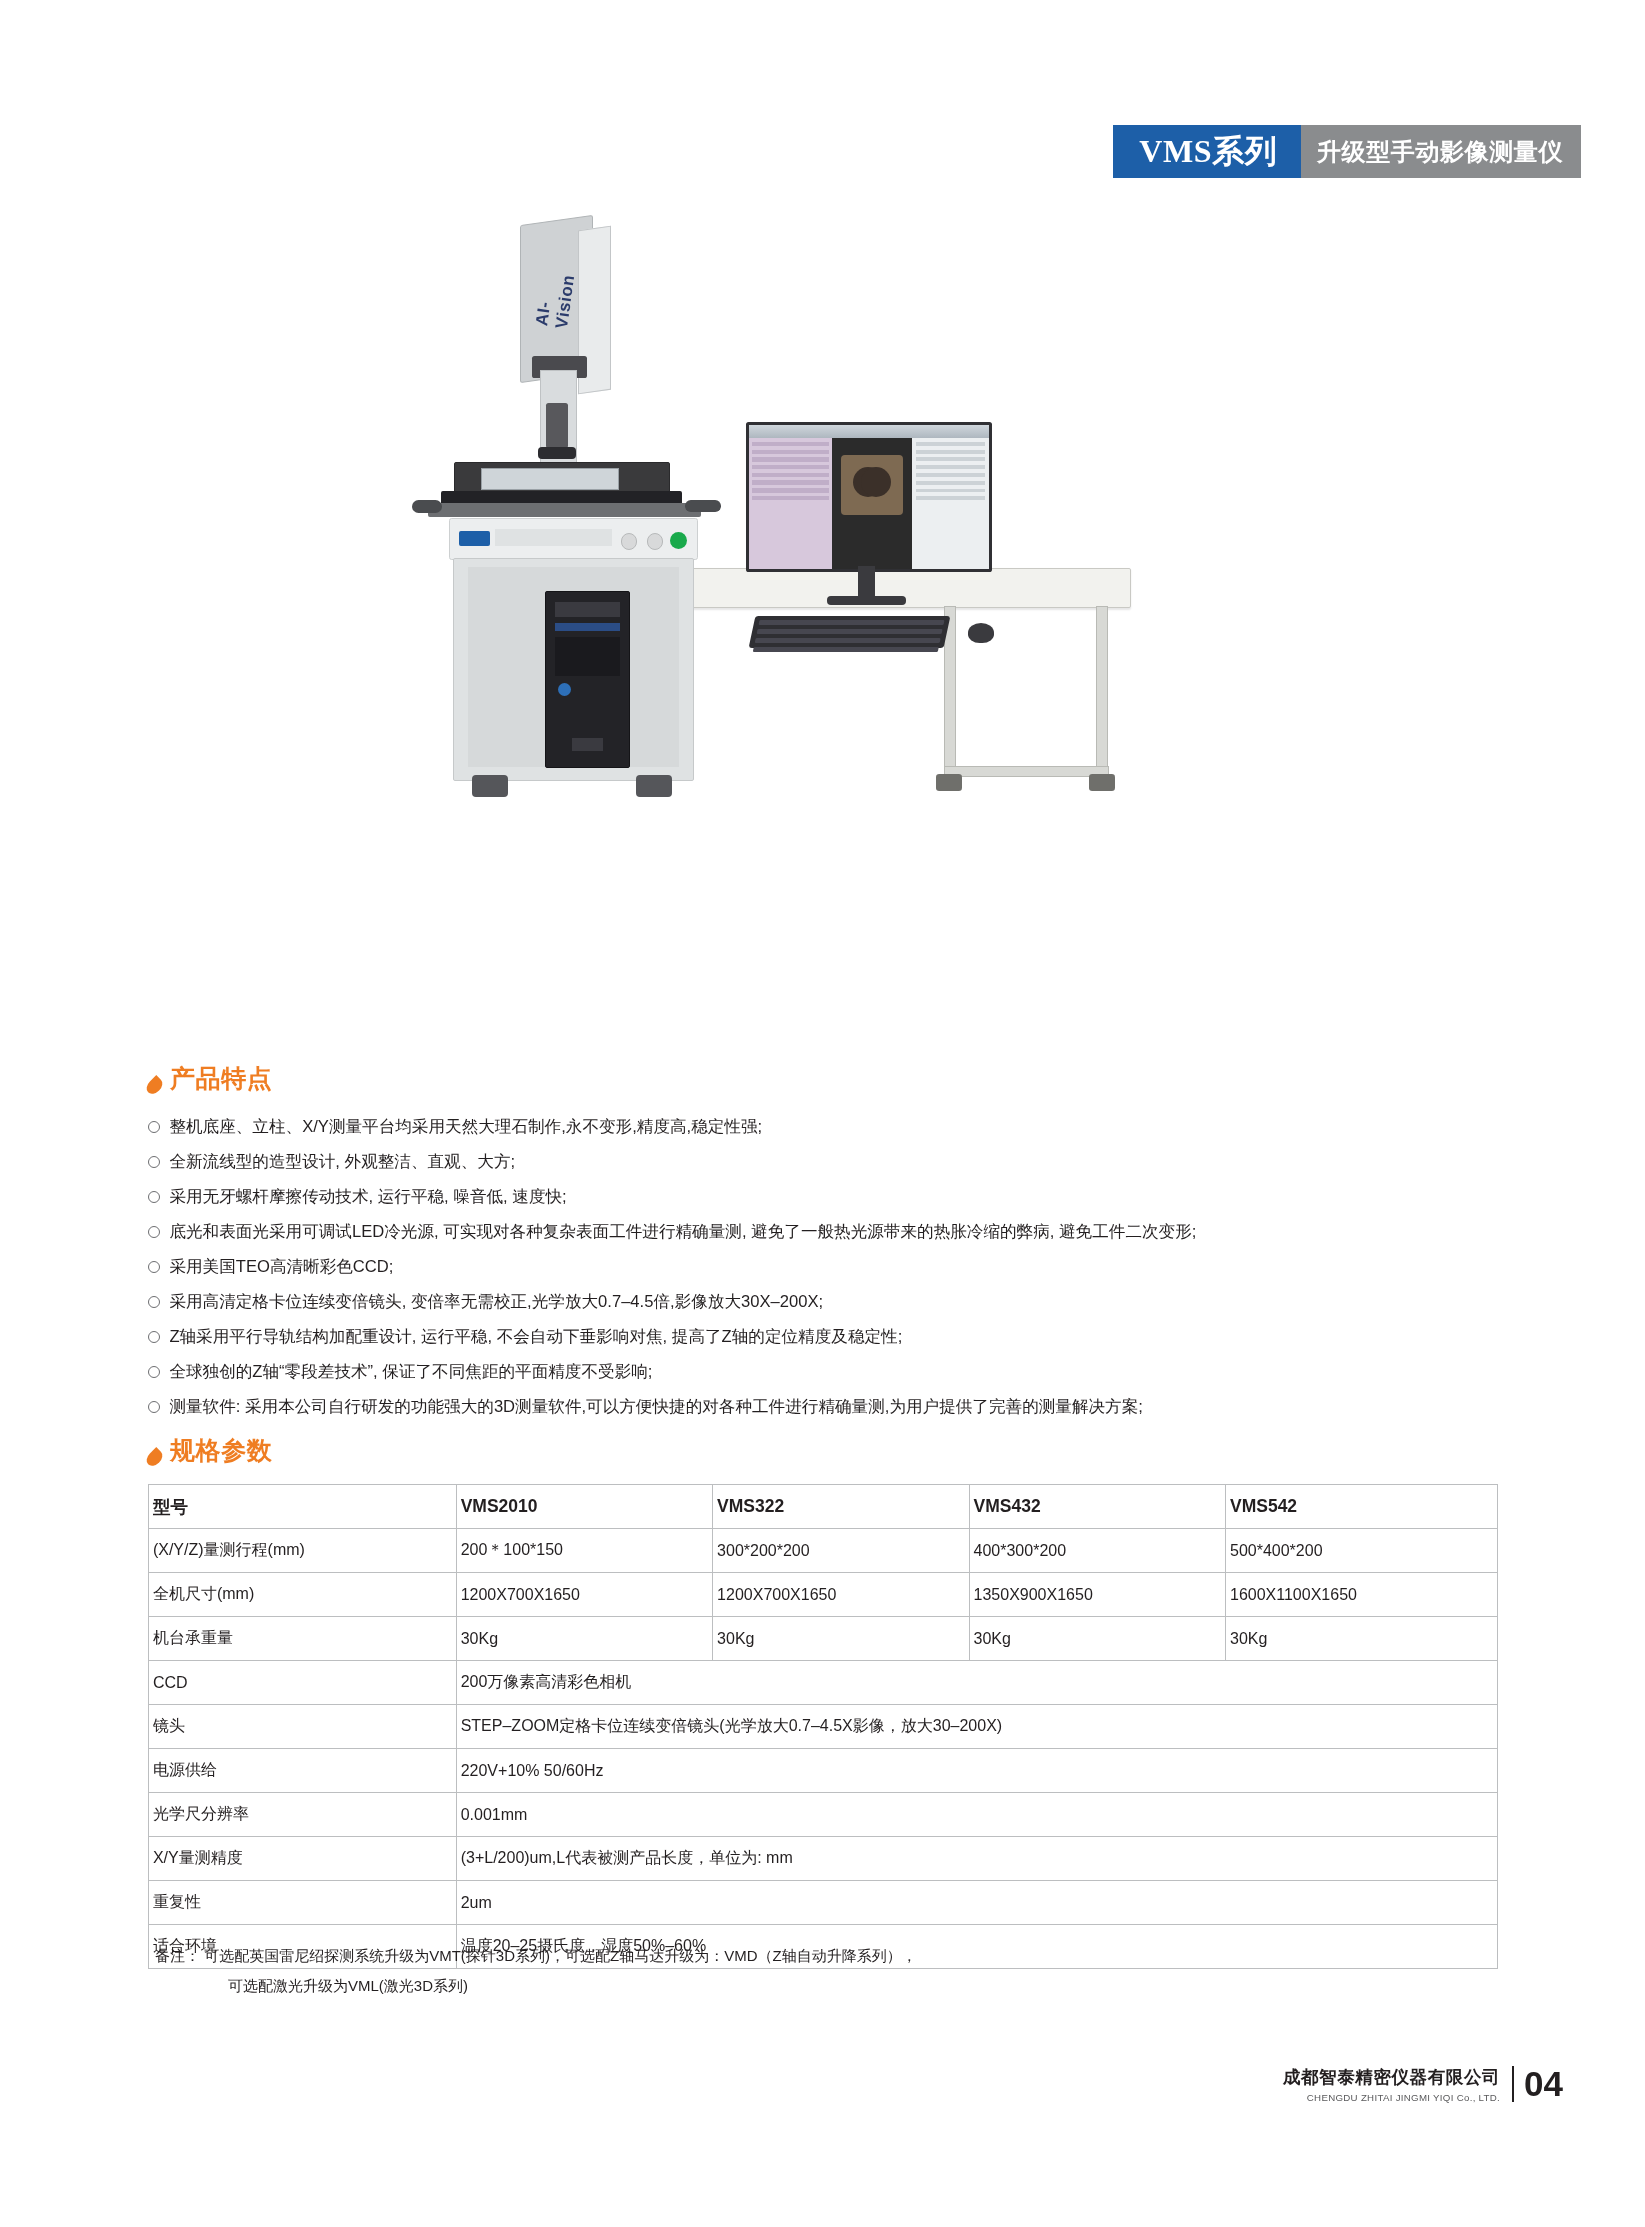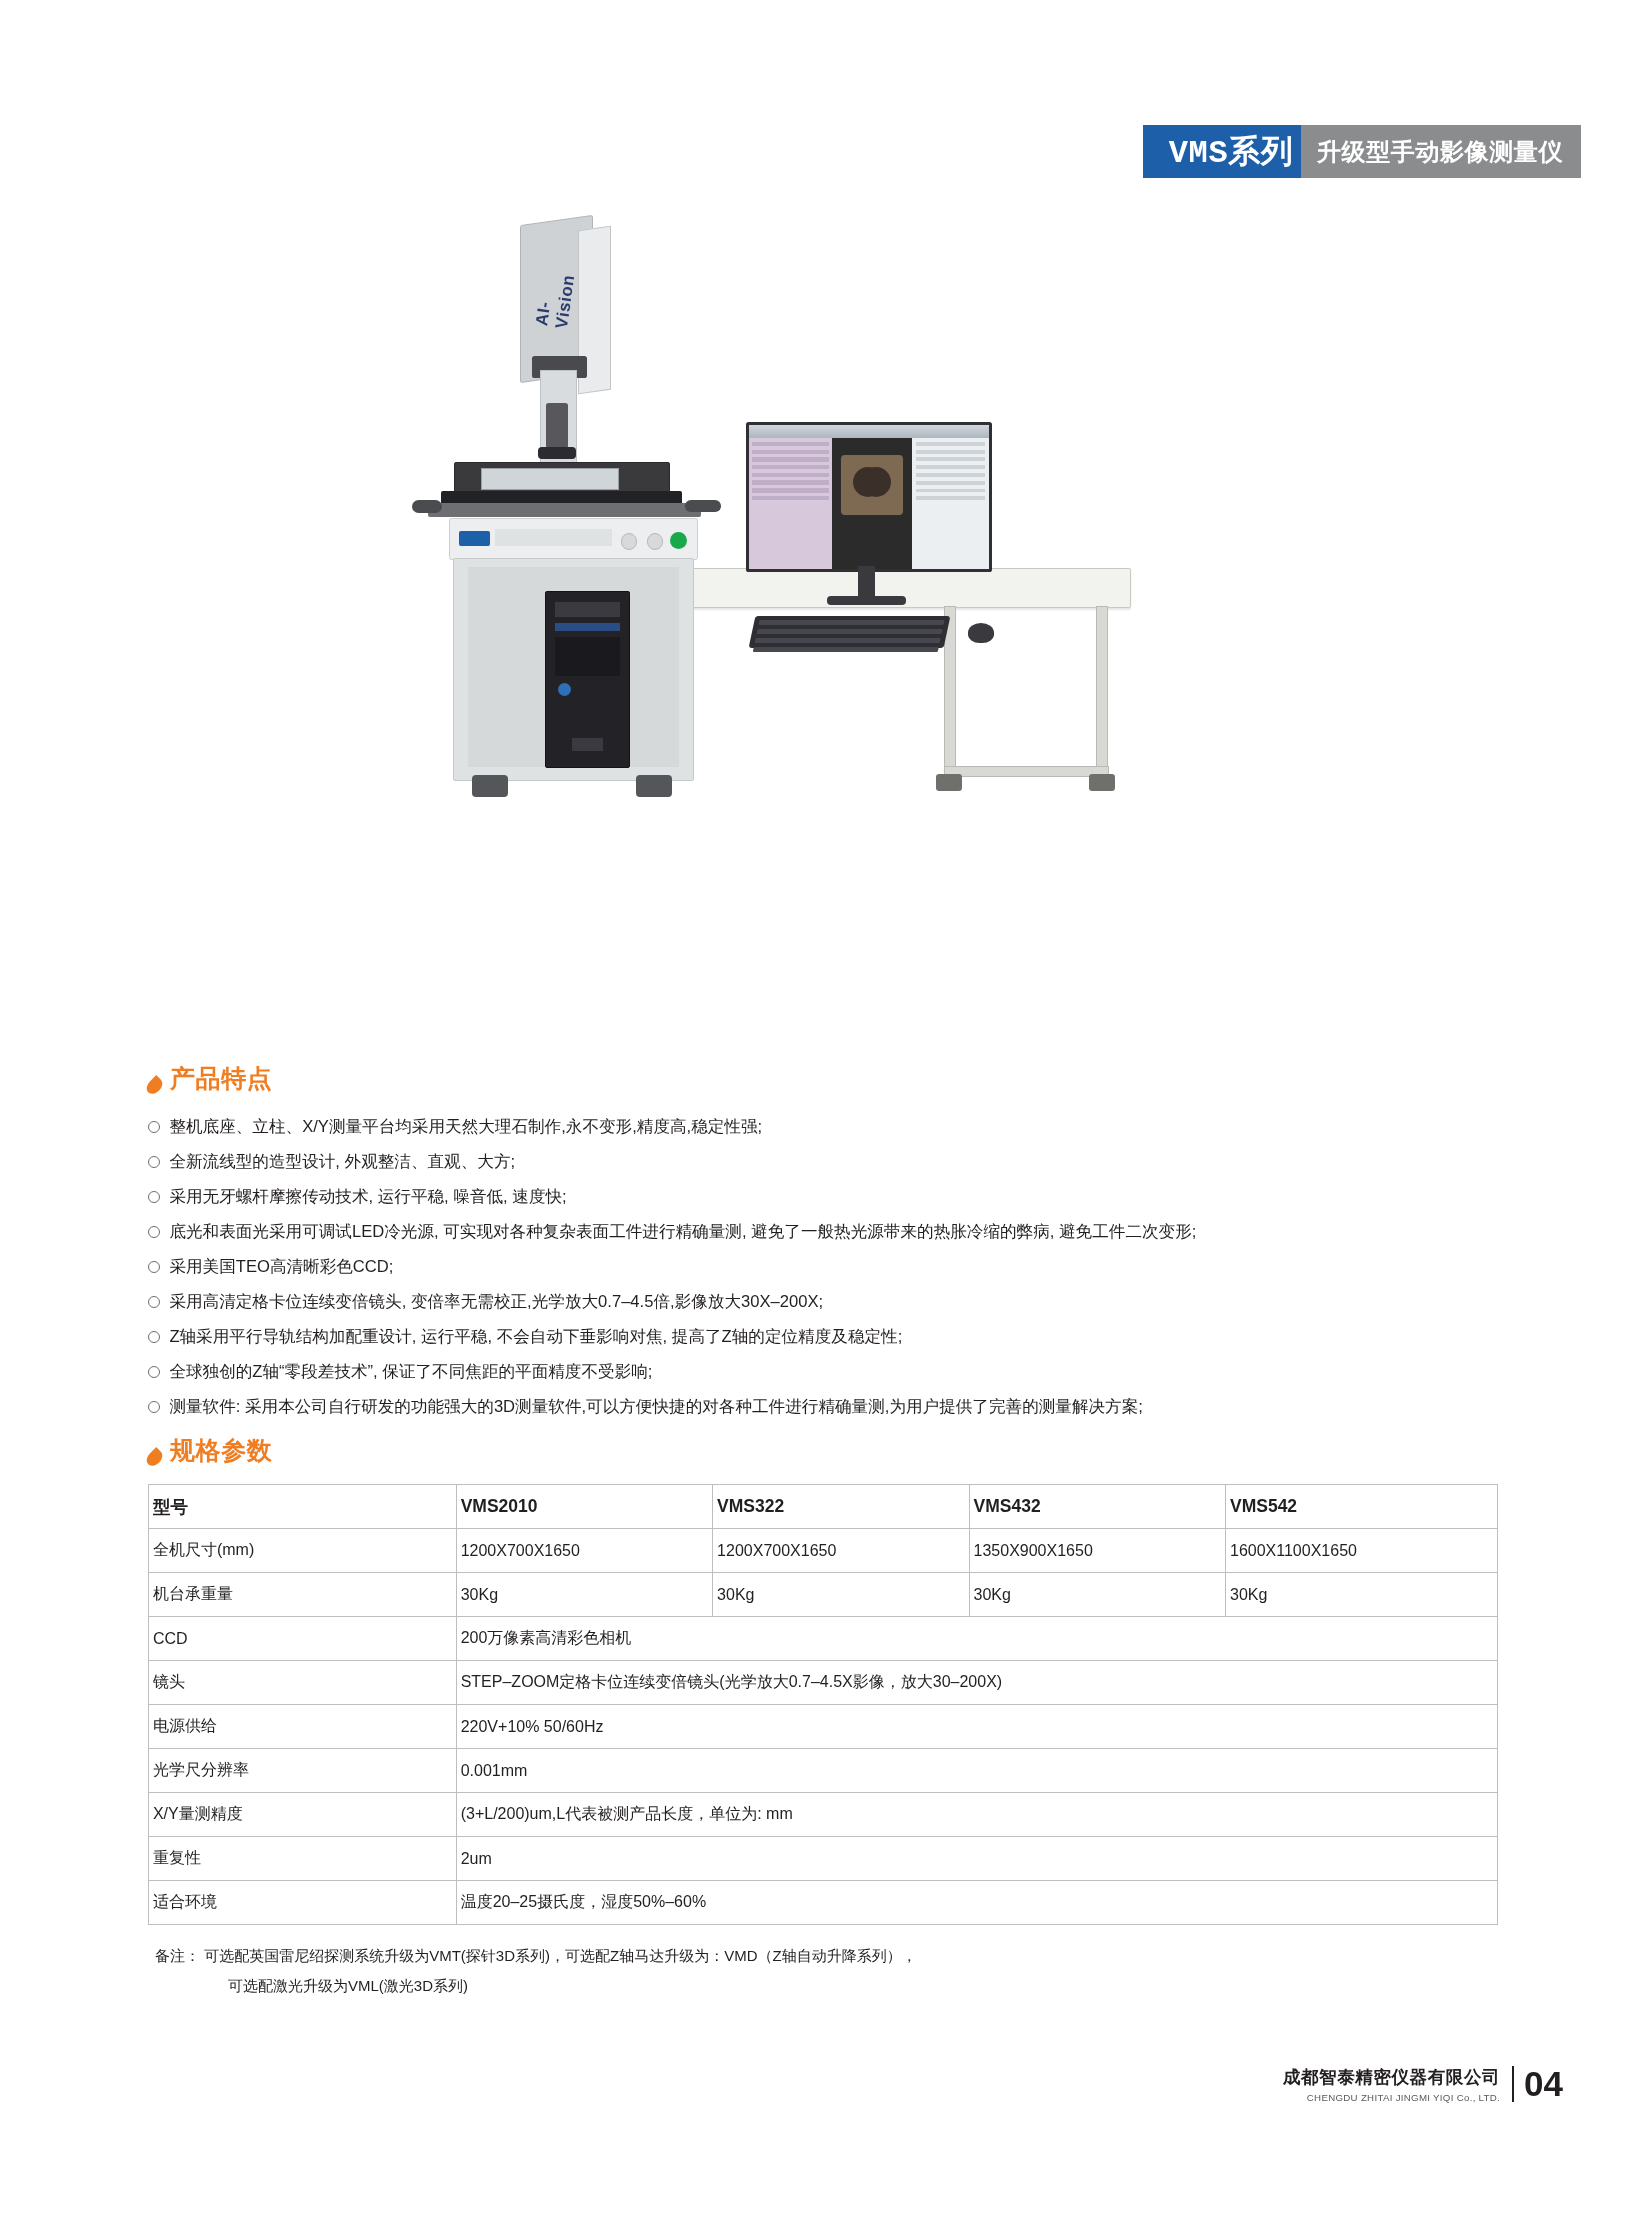--- a/index.html
+++ b/index.html
@@ -26,22 +26,22 @@
     height: 53px;
   }
   .banner-blue {
     background: #1d5fa8;
     color: #ffffff;
     font-size: 32px;
     font-weight: bold;
     letter-spacing: 0.6px;
     display: flex;
     align-items: center;
-    padding: 0 8px 0 26px;
-    font-family: Liberation Mono, monospace;
+    padding: 0 24px 0 26px;
+    font-family: Liberation Serif, serif;
   }
   .banner-gray {
     background: #8a8c8e;
     color: #ffffff;
     font-size: 24px;
     font-weight: bold;
     display: flex;
     align-items: center;
     padding: 0 18px 0 15.6px;
     letter-spacing: 0.6px;
@@ -524,20 +524,27 @@
   <table class="spec-table">
     <tbody>
       <tr class="head">
         <td class="label-col">型号</td>
         <td>VMS2010</td>
         <td>VMS322</td>
         <td>VMS432</td>
         <td>VMS542</td>
       </tr>
 
+      <tr>
+        <td class="label-col">(X/Y/Z)量测行程(mm)</td>
+        <td>200＊100*150</td>
+        <td>300*200*200</td>
+        <td>400*300*200</td>
+        <td>500*400*200</td>
+      </tr>
 
       <tr>
         <td class="label-col">全机尺寸(mm)</td>
         <td>1200X700X1650</td>
         <td>1200X700X1650</td>
         <td>1350X900X1650</td>
         <td>1600X1100X1650</td>
       </tr>
 
       <tr>

